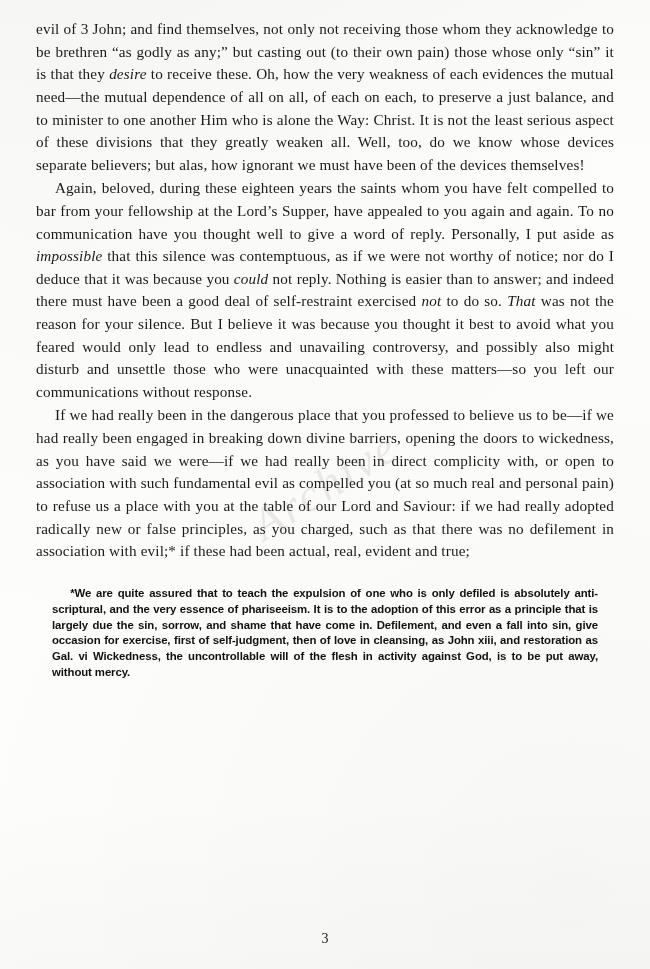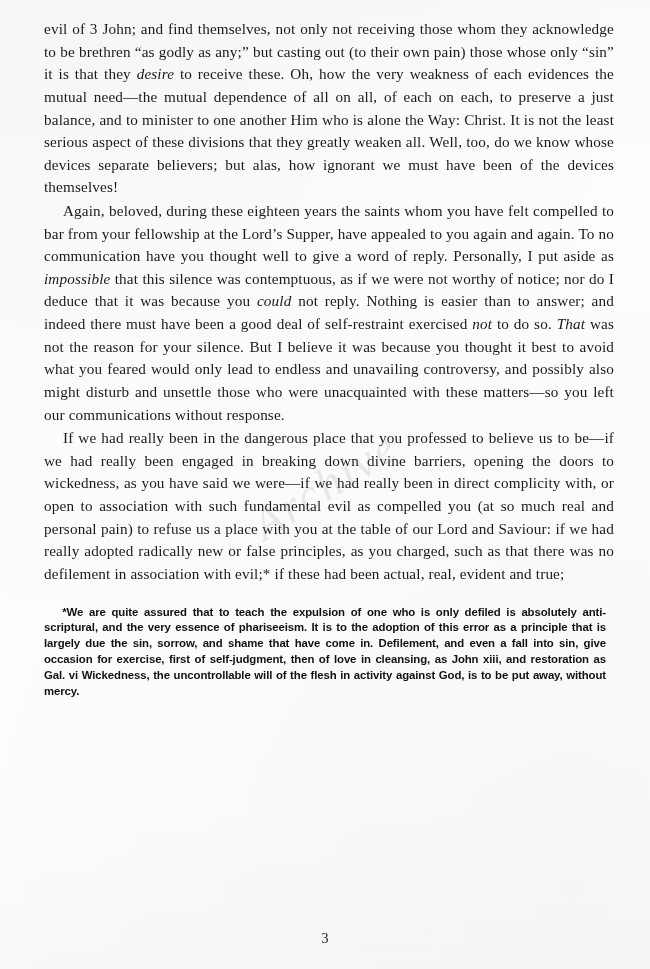--- a/index.html
+++ b/index.html
@@ -52,21 +52,21 @@
   .body-text {
     position: relative;
     z-index: 2;
     font-size: 15.2px;
     line-height: 1.49;
     text-align: justify;
     text-justify: inter-word;
     letter-spacing: 0.15px;
   }
   .body-text p {
-    margin: 0 0 0.05em 8px;
+    margin: 0 0 0.05em 0;
     text-indent: 1.25em;
   }
   .body-text p.first {
     text-indent: 0;
   }
   .body-text i {
     font-style: italic;
   }
   .footnote-rule {
     position: relative;
@@ -82,21 +82,21 @@
     font-family: "Liberation Sans", sans-serif;
     font-size: 11.4px;
     line-height: 1.39;
     text-align: justify;
     letter-spacing: -0.1px;
     font-weight: 700;
     color: #111;
     margin-top: 12px;
   }
   .footnote p {
-    margin: 8px;
+    margin: 16px;
     text-indent: 1.6em;
   }
   .page-number {
     position: absolute;
     z-index: 2;
     bottom: 22px;
     left: 0;
     width: 650px;
     text-align: center;
     font-family: "Liberation Serif", serif;

